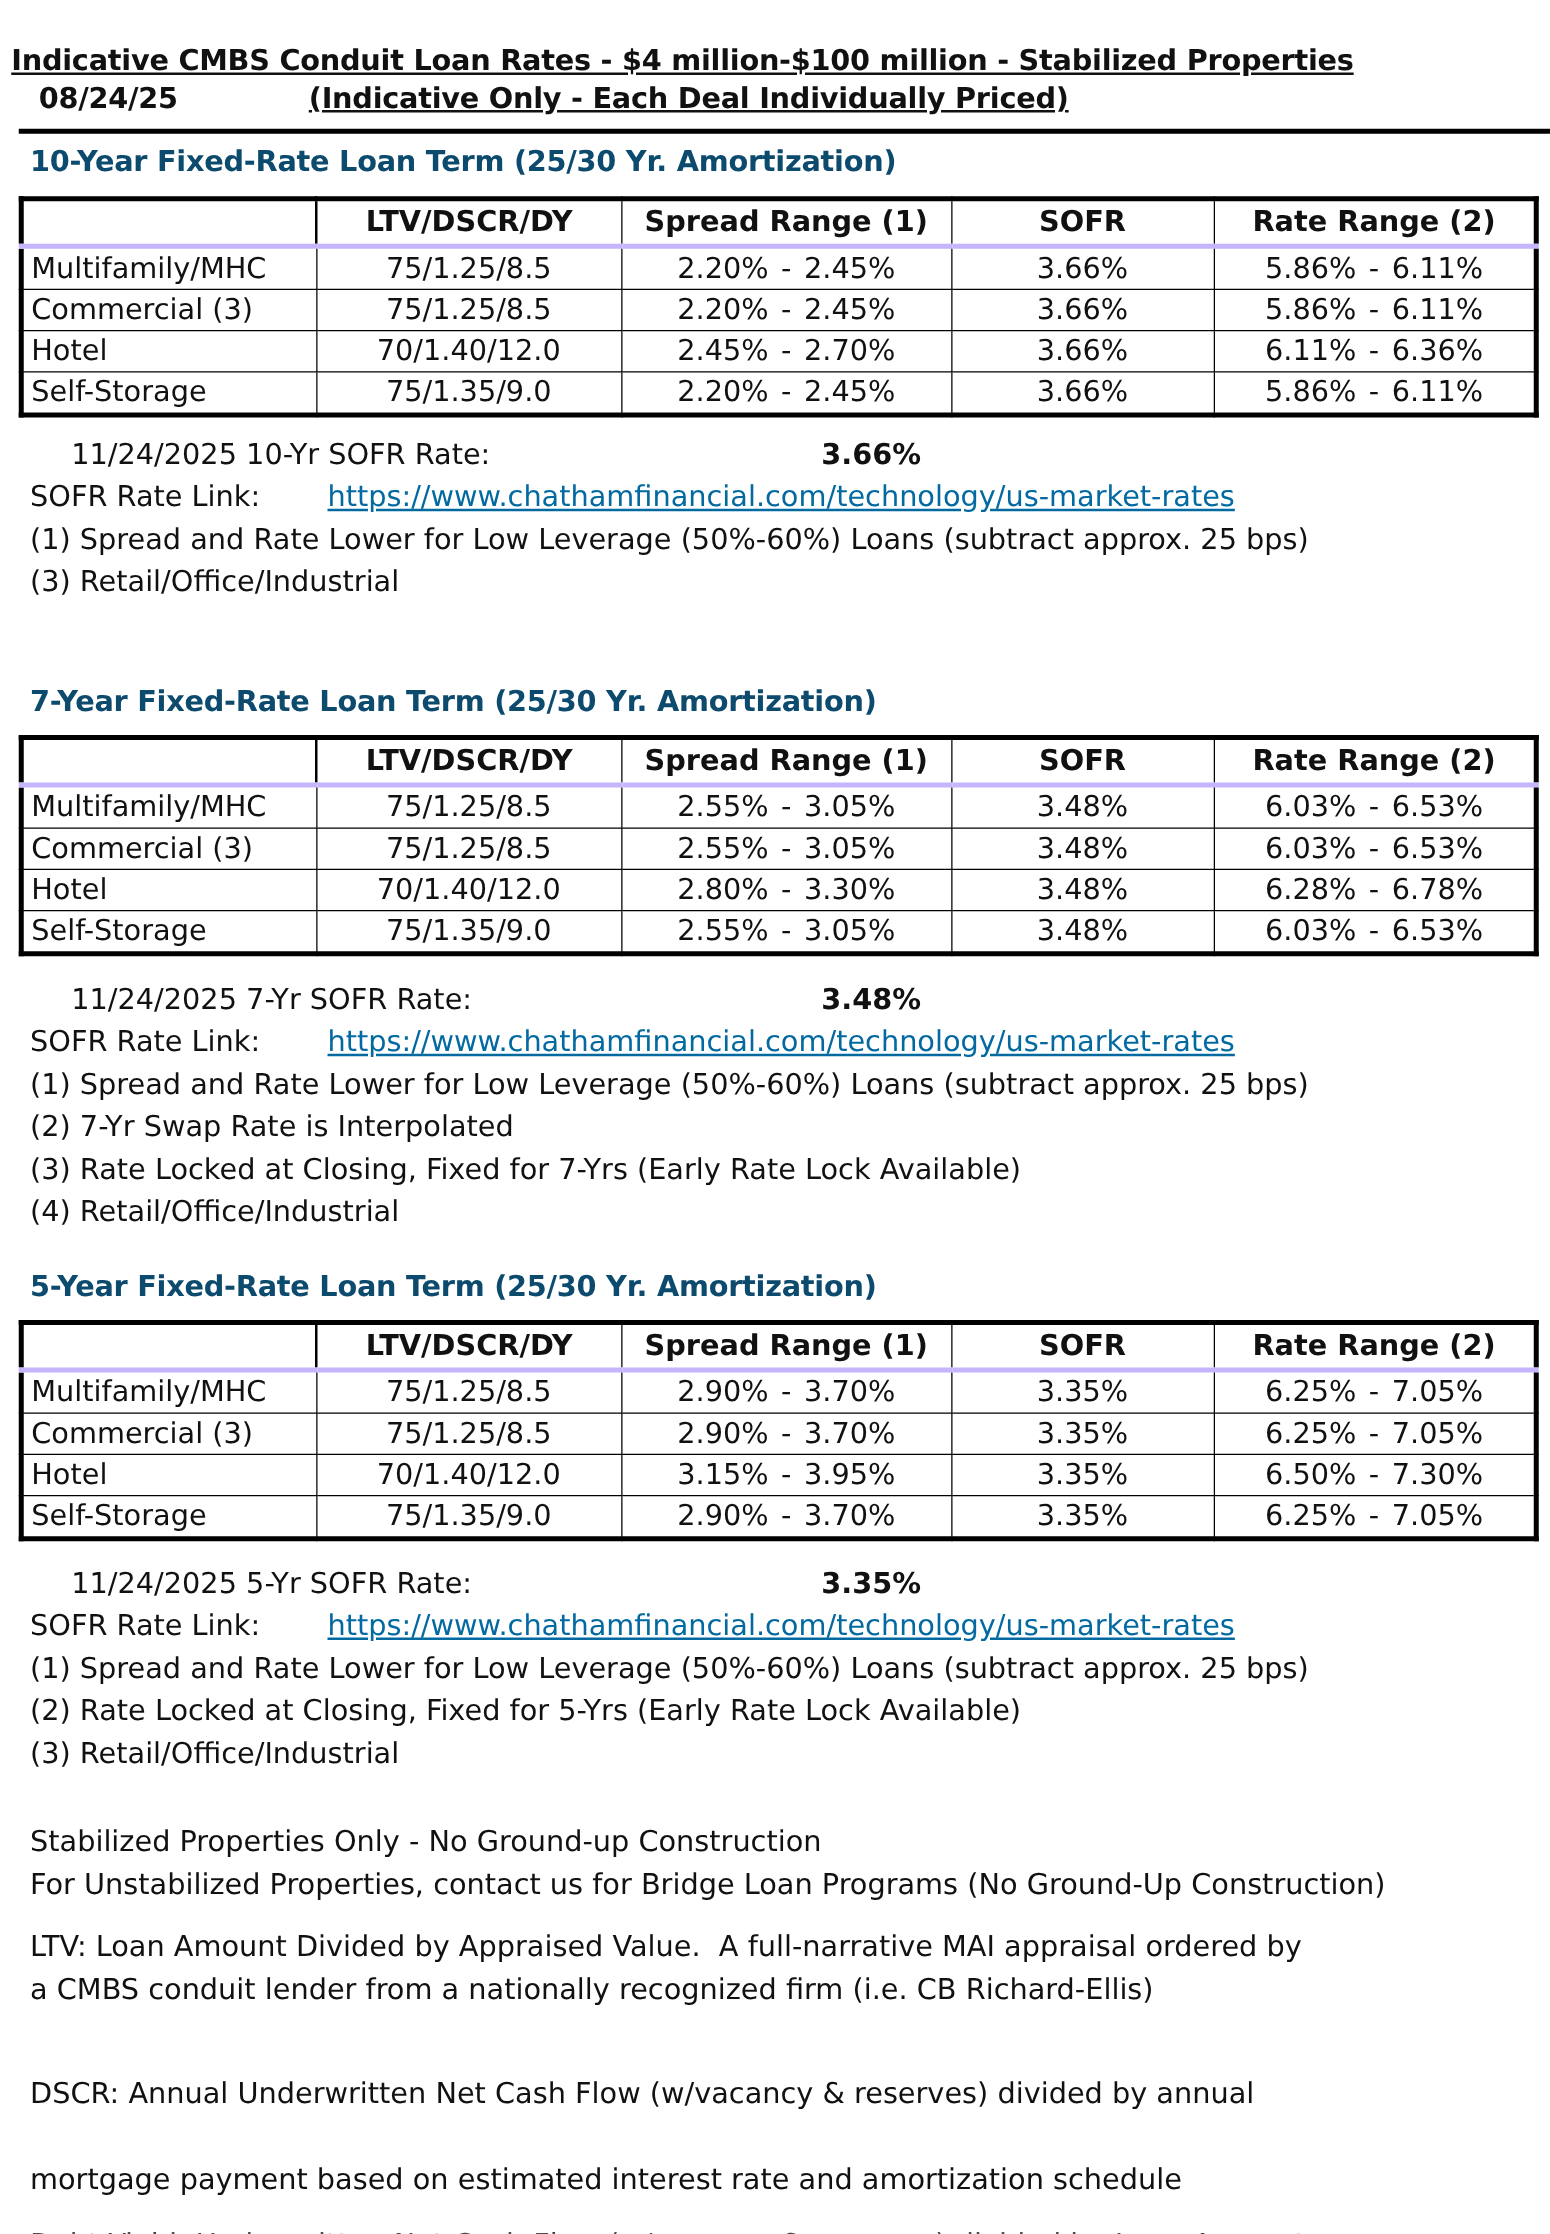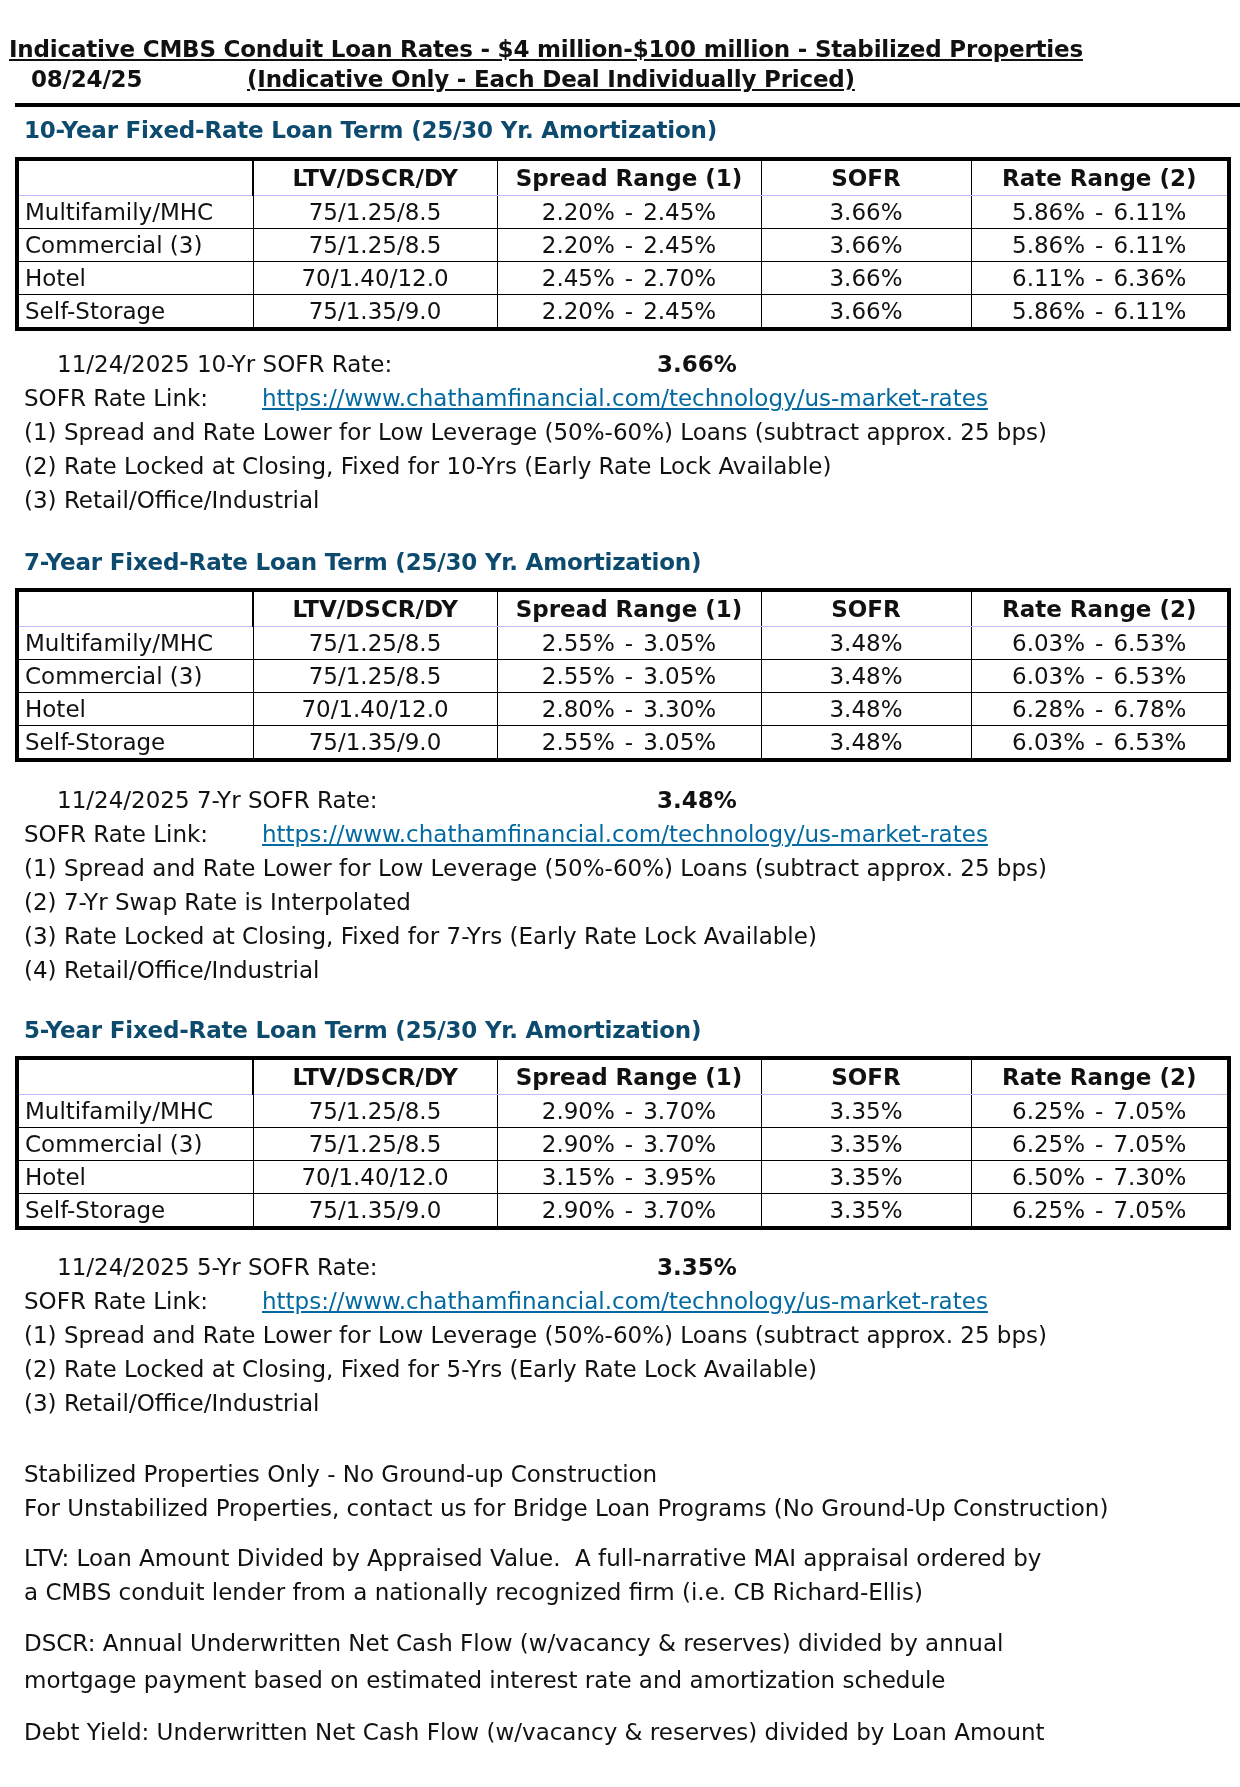--- a/index.html
+++ b/index.html
@@ -26,21 +26,21 @@
     font-weight: bold; font-size: 23px; color: #0c4a6e; white-space: nowrap; letter-spacing: -0.2px;
   }
 
   table.rates {
     position: absolute; left: 15px; width: 1212px;
     border-collapse: collapse; border: 4px solid #000; table-layout: fixed;
   }
   table.rates th, table.rates td {
     border: 1.5px solid #000; padding: 0; height: 32px; font-size: 23px; white-space: nowrap;
   }
-  table.rates tr.head th { border-bottom: 1px solid #c4b5fd; font-weight: bold; height: 34px; }
+  table.rates tr.head th { border-bottom: 4px solid #c4b5fd; font-weight: bold; height: 34px; }
   table.rates th.blank { border-right-width: 2px; }
   table.rates td.cat { text-align: left; padding-left: 6px; }
   table.rates td, table.rates th { text-align: center; }
   table.rates col.c1 { width: 236px; }
   table.rates col.c2 { width: 244px; }
   table.rates col.c3 { width: 264px; }
   table.rates col.c4 { width: 210px; }
   table.rates col.c5 { width: 258px; }
   table.rates td.rng span.lo { display: inline-block; }
   table.rates td.rng span.sep { display: inline-block; padding: 0 10px; }
@@ -48,21 +48,21 @@
   .notes { position: absolute; left: 24px; font-size: 23px; line-height: 34px; }
   .notes .sofr-line { padding-left: 33px; position: relative; }
   .notes .sofr-line .val { position: absolute; left: 633px; font-weight: bold; }
   .notes .link-line .lbl { display: inline-block; width: 238px; }
   .notes a { color: #0369a1; text-decoration: underline; }
   .notes .fn { white-space: nowrap; }
 
   .footer { position: absolute; left: 24px; font-size: 23px; line-height: 34px; }
   .footer p { margin: 0; }
   .footer .gap { height: 16px; }
-  .footer .dscr { line-height: 37px; }
+  .footer .dscr { line-height: 37px; margin-top: 32px; }
 </style>
 </head>
 <body>
 
 <div class="page">
 
   <div class="title">
     <span>Indicative CMBS Conduit Loan Rates - $4 million-$100 million - Stabilized Properties</span>
     <span class="line2">
       <span class="date">08/24/25</span><span>(Indicative Only - Each Deal Individually Priced)</span>
@@ -115,21 +115,20 @@
             <td class="rng"><span class="lo">2.20%</span><span class="sep">-</span><span>2.45%</span></td>
             <td>3.66%</td>
             <td class="rng"><span class="lo">5.86%</span><span class="sep">-</span><span>6.11%</span></td>
           </tr>
         </tbody>
       </table>
       <div class="notes" style="top: 347px;">
         <div class="sofr-line"><span>11/24/2025 10-Yr SOFR Rate:</span><span class="val">3.66%</span></div>
         <div class="link-line"><span class="lbl">SOFR Rate Link:</span><a>https://www.chathamfinancial.com/technology/us-market-rates</a></div>
         <div class="fn">(1) Spread and Rate Lower for Low Leverage (50%-60%) Loans (subtract approx. 25 bps)</div>
-        <div class="fn">(2) Rate Locked at Closing, Fixed for 10-Yrs (Early Rate Lock Available)</div>
         <div class="fn">(3) Retail/Office/Industrial</div>
       </div>
       <div class="section-heading" style="top: 549px;">7-Year Fixed-Rate Loan Term (25/30 Yr. Amortization)</div>
       <table class="rates" style="top: 588px;">
         <colgroup>
           <col class="c1">
           <col class="c2">
           <col class="c3">
           <col class="c4">
           <col class="c5">

